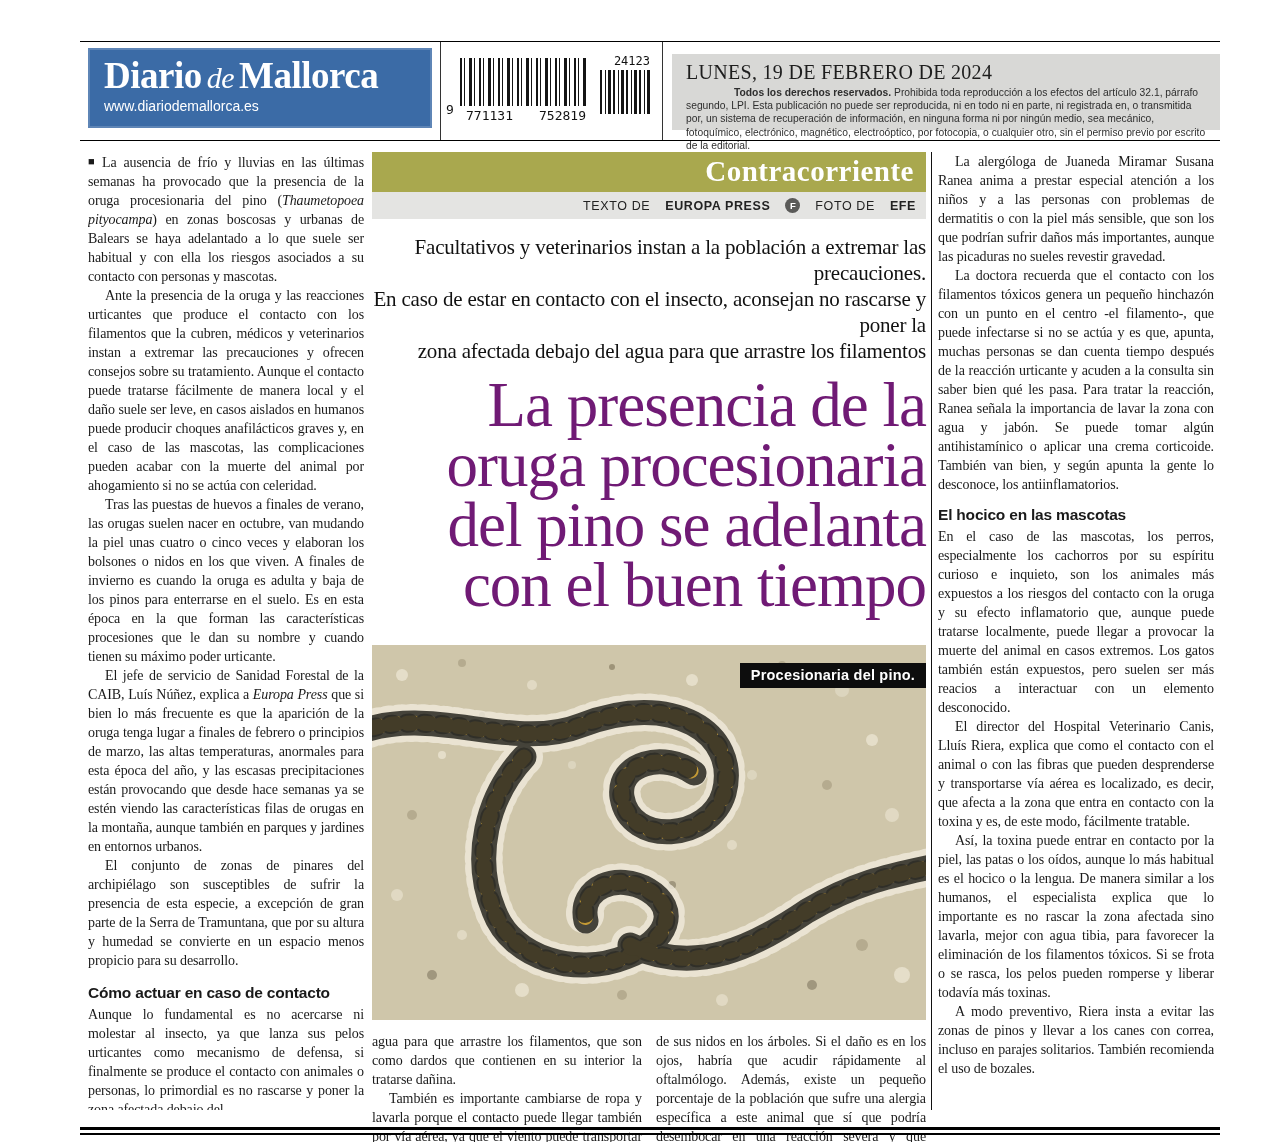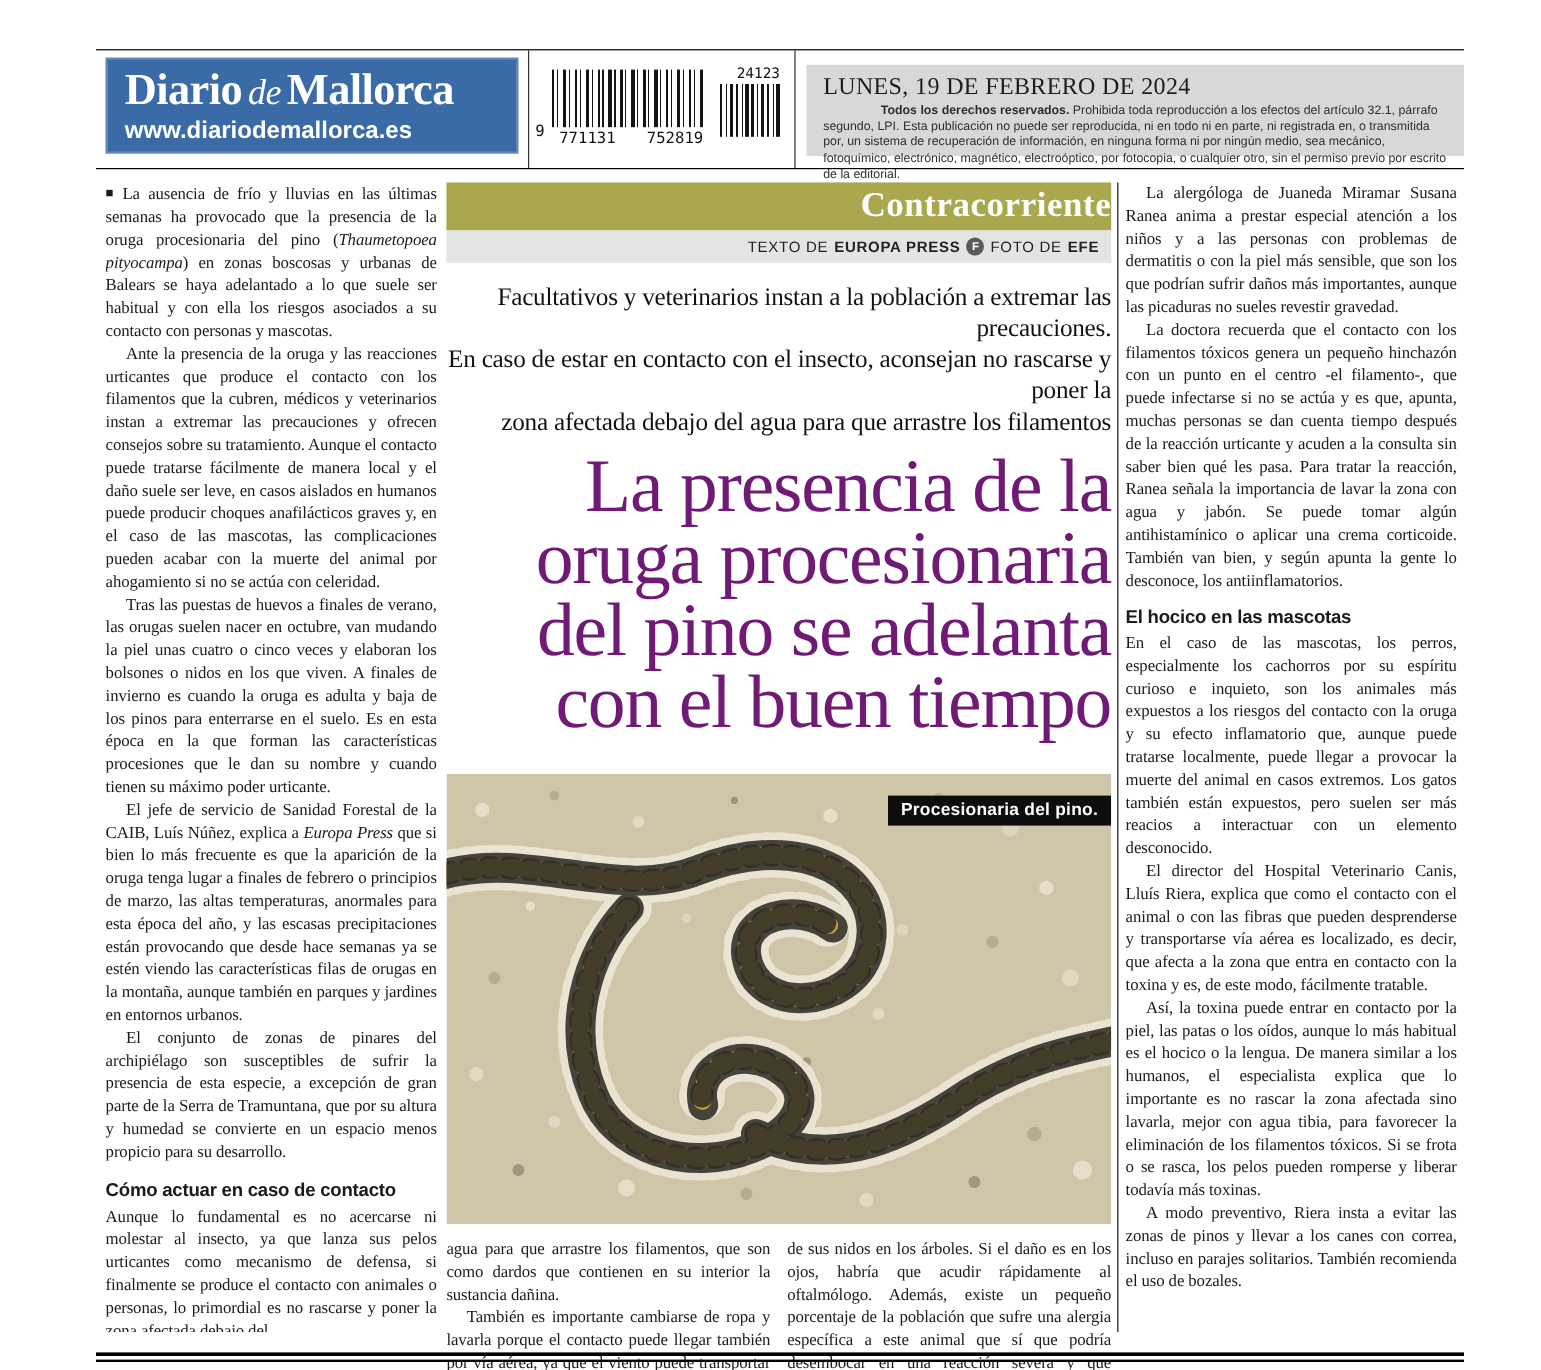--- a/index.html
+++ b/index.html
@@ -12,21 +12,21 @@
   .vstub { position:absolute; width:0; border-left:1px solid #333; }
 
   
   .logo-box {
     position:absolute; left:88px; top:48px; width:344px; height:80px;
     background:#3b6ba6; box-sizing:border-box; padding:8px 0 0 16px;
     box-shadow:inset 0 0 0 2px rgba(255,255,255,.18);
   }
   .logo-title { color:#fff; font-size:37px; font-weight:bold; letter-spacing:-0.5px; line-height:1.1; white-space:nowrap; }
   .logo-de { font-style:italic; font-weight:normal; font-size:30px; margin:0 5px; }
-  .logo-url { color:#fff; font-family:"Liberation Sans","DejaVu Sans",sans-serif; font-weight:bold; font-size:20px; margin-top:1px; }
+  .logo-url { color:#fff; font-family:"Liberation Sans","DejaVu Sans",sans-serif; font-weight:normal; font-size:14px; margin-top:1px; }
 
   .barcode { position:absolute; left:444px; top:50px; width:212px; height:80px; }
   .bc-addon-num { position:absolute; right:6px; top:4px; font-family:"DejaVu Sans Mono",monospace; font-size:12px; color:#111; }
   .bc-lead { position:absolute; left:2px; top:52px; font-family:"DejaVu Sans Mono",monospace; font-size:13px; color:#111; }
   .bc-bars-main {
     position:absolute; left:16px; top:8px; width:128px; height:48px;
     background:repeating-linear-gradient(90deg,#141414 0 2px,#fff 2px 4px,#141414 4px 5px,#fff 5px 9px,#141414 9px 12px,#fff 12px 14px,#141414 14px 15px,#fff 15px 19px);
   }
   .bc-digits { position:absolute; left:22px; top:58px; width:120px; display:flex; justify-content:space-between;
     font-family:"DejaVu Sans Mono",monospace; font-size:13px; color:#111; }
@@ -58,27 +58,27 @@
   .subhead {
     font-family:"Liberation Sans","DejaVu Sans",sans-serif; font-weight:bold;
     font-size:15.5px; margin:14px 0 3px 0; letter-spacing:-0.2px;
   }
   .col-4 .subhead { margin-top:12px; }
 
   
   .feature { position:absolute; left:372px; top:152px; width:554px; }
   .section-bar {
     height:40px; background:#a9a84e; color:#fff; text-align:right;
-    font-weight:bold; font-size:29px; line-height:39px; box-sizing:border-box;
+    font-weight:bold; font-size:29px; line-height:39px; padding-right:12px; box-sizing:border-box;
     letter-spacing:0.5px;
   }
   .credit-strip {
     height:27px; background:#e4e4e2; display:flex; align-items:center; justify-content:flex-end;
     font-family:"Liberation Sans","DejaVu Sans",sans-serif; font-size:12.5px; color:#222;
-    letter-spacing:0.6px; padding-right:10px; gap:5px;
+    letter-spacing:0.6px; padding-right:10px; gap:15px;
   }
   .credit-strip b { font-weight:bold; }
   .f-icon {
     display:inline-flex; width:15px; height:15px; border-radius:50%;
     background:#5a5a58; color:#fff; font-size:9.5px; font-weight:bold;
     align-items:center; justify-content:center; letter-spacing:0;
   }
   .standfirst {
     margin-top:15px; font-size:21px; line-height:26px; text-align:right;
     white-space:pre-line; color:#111; letter-spacing:-0.2px;
@@ -222,21 +222,21 @@
             <path d="M 152 112 C 115 152 100 212 122 266 C 140 314 204 332 254 312 C 296 296 308 264 276 245 C 246 227 206 242 214 276"></path>
             <path d="M 258 300 C 325 332 385 300 435 266 C 485 236 522 230 568 220"></path>
           </g>
         </g>
       </svg>
       <div class="photo-caption">Procesionaria del pino.</div>
     </div>
 
     <div class="subcols body-text">
       <div class="subcol">
-        <p class="noindent">agua para que arrastre los filamentos, que son como dardos que contienen en su interior la sustancia dañina.</p>
+        <p class="noindent">agua para que arrastre los filamentos, que son como dardos que contienen en su interior la tratarse dañina.</p>
         <p>También es importante cambiarse de ropa y lavarla porque el contacto puede llegar también por vía aérea, ya que el viento puede transportar las fibras de la oruga des-</p>
       </div>
       <div class="subcol">
         <p class="noindent"><span>de sus nidos en los árboles. Si el daño es en los ojos, habría que acudir rápidamente al oftalmólogo. Además, existe un pequeño porcentaje de la población que sufre una alergia específica a este animal que sí que podría desembocar en una reacción severa y que requeriría atención médica.</span> </p>
       </div>
     </div>
   </div>
 
   <div class="col-divider"></div>
 

